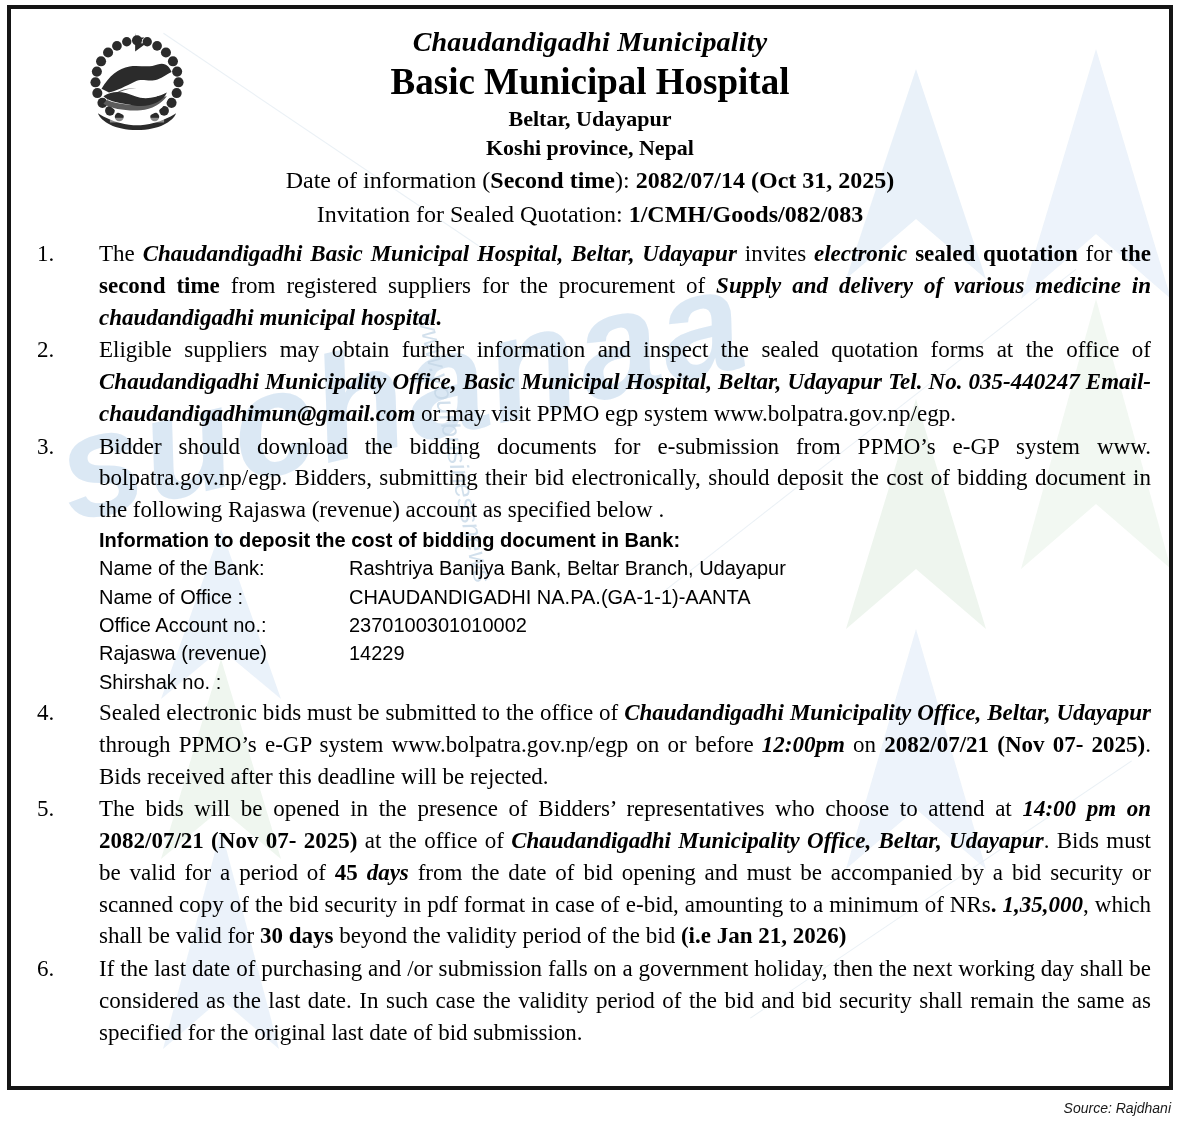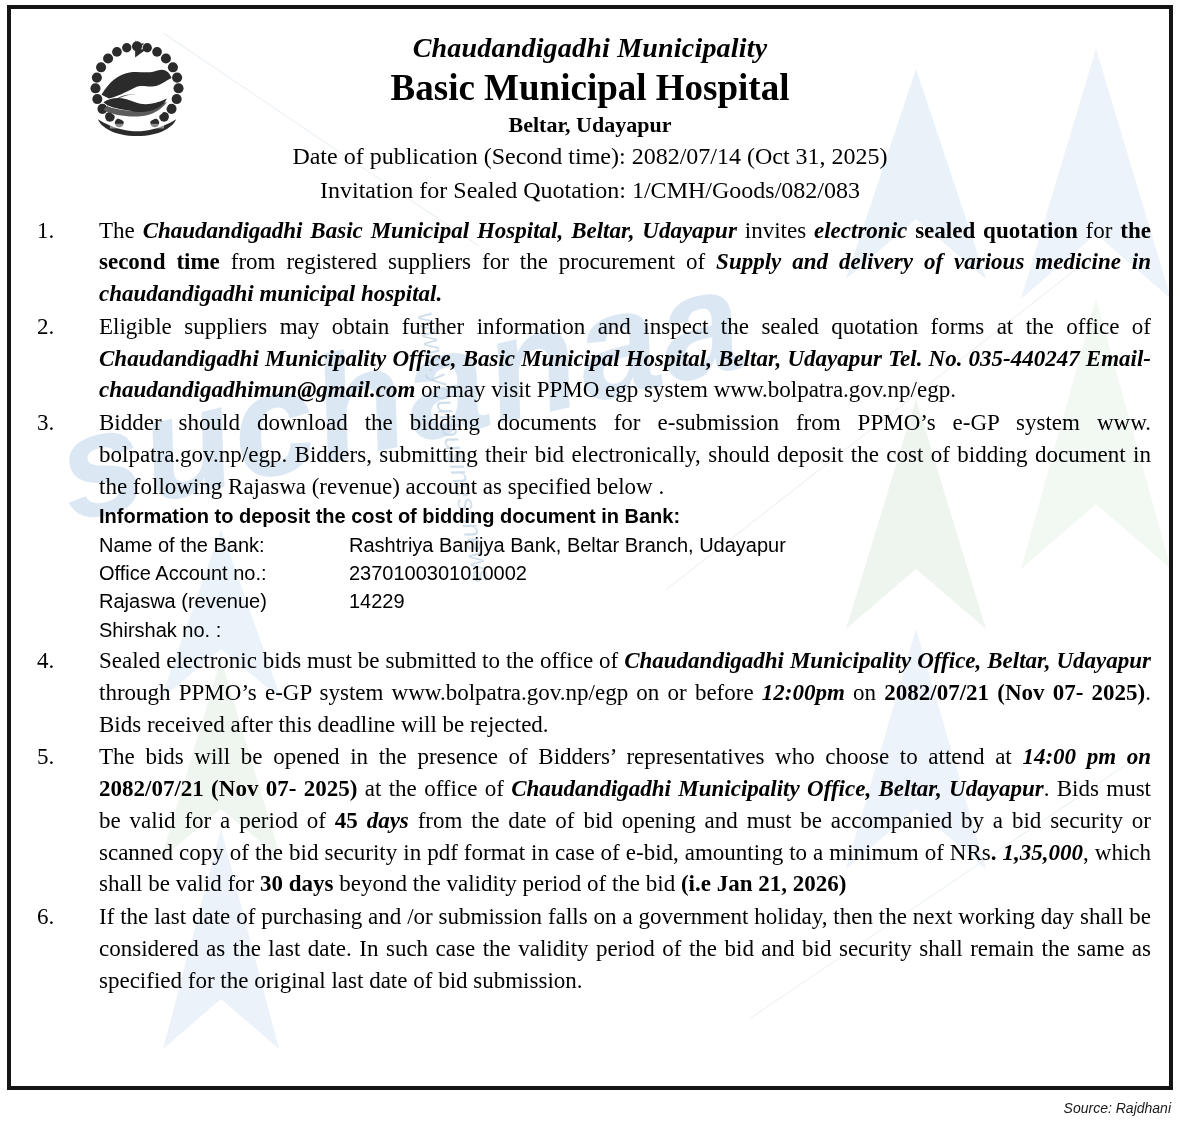--- a/index.html
+++ b/index.html
@@ -71,21 +71,21 @@
     position: absolute;
     background: #e8eef4;
     height: 1px;
     opacity: .9;
   }
 
   
   #content {
     position: relative;
     z-index: 2;
-    padding: 20px 18px 10px 18px;
+    padding: 14px 18px 10px 18px;
   }
 
   
   .masthead {
     position: relative;
     text-align: center;
     padding-bottom: 2px;
   }
   .emblem {
     position: absolute;
@@ -112,21 +112,21 @@
     font-size: 22px;
     font-weight: 700;
     line-height: 1.3;
     margin: 1px 0 0 0;
   }
   .pubdate, .invitation {
     font-size: 24px;
     line-height: 1.32;
     margin: 2px 0 0 0;
   }
-  .pubdate b, .invitation b { font-weight: 400; }
+  .pubdate b, .invitation b { font-weight: 700; }
 
   
   ol.clauses {
     list-style: none;
     margin: 6px 0 0 0;
     padding: 0;
   }
   ol.clauses > li {
     position: relative;
     padding-left: 70px;
@@ -254,23 +254,24 @@
 
           <path d="M18 88 C34 98 50 101 60 101 C70 101 86 98 102 88
                    C98 97 84 106 60 106 C36 106 22 97 18 88 Z"></path>
           <rect x="31" y="93" width="58" height="5" fill="#ffffff" opacity=".45"></rect>
         </g>
       </svg>
 
       <div class="muni-name">Chaudandigadhi Municipality</div>
       <div class="hosp-name">Basic Municipal Hospital</div>
       <div class="addr1">Beltar, Udayapur</div>
+      <div class="addr2">Koshi province, Nepal</div>
 
       <div class="pubdate">
-        <span>Date of publication (</span><b>Second time</b><span>): </span><b>2082/07/14 (Oct 31, 2025)</b>
+        <span>Date of information (</span><b>Second time</b><span>): </span><b>2082/07/14 (Oct 31, 2025)</b>
       </div>
 
       <div class="invitation">
         <span>Invitation for Sealed Quotation: </span><b>1/CMH/Goods/082/083</b>
       </div>
     </div>
 
     <ol class="clauses" id="clause-list">
         <li>
           <span class="clause-num">1.</span>
@@ -281,20 +282,24 @@
           <div class="clause-body"><span>Eligible suppliers may obtain further information and inspect the sealed quotation forms at the office of </span><i>Chaudandigadhi Municipality Office, Basic Municipal Hospital, Beltar, Udayapur Tel. No. 035-440247 Email- chaudandigadhimun@gmail.com</i><span>  or may visit PPMO egp system www.bolpatra.gov.np/egp.</span></div>
         </li>
         <li>
           <span class="clause-num">3.</span>
           <div class="clause-body"><span>Bidder should download the bidding documents for e-submission from PPMO’s e-GP system www. bolpatra.gov.np/egp. Bidders, submitting their bid electronically,  should  deposit  the  cost  of  bidding document  in  the following  Rajaswa (revenue)  account  as  specified  below .</span></div>
           <div class="bank-block">
             <div class="bank-heading">Information to deposit the cost of bidding document in Bank:</div>
             <div class="bank-row">
               <div class="bank-label">Name of the Bank:</div>
               <div class="bank-value">Rashtriya Banijya Bank, Beltar Branch, Udayapur</div>
+            </div>
+            <div class="bank-row">
+              <div class="bank-label">Name of Office :</div>
+              <div class="bank-value">CHAUDANDIGADHI NA.PA.(GA-1-1)-AANTA</div>
             </div>
             <div class="bank-row">
               <div class="bank-label">Office Account no.:</div>
               <div class="bank-value">2370100301010002</div>
             </div>
             <div class="bank-row">
               <div class="bank-label">Rajaswa (revenue) Shirshak no. :</div>
               <div class="bank-value">14229</div>
             </div>
           </div>

